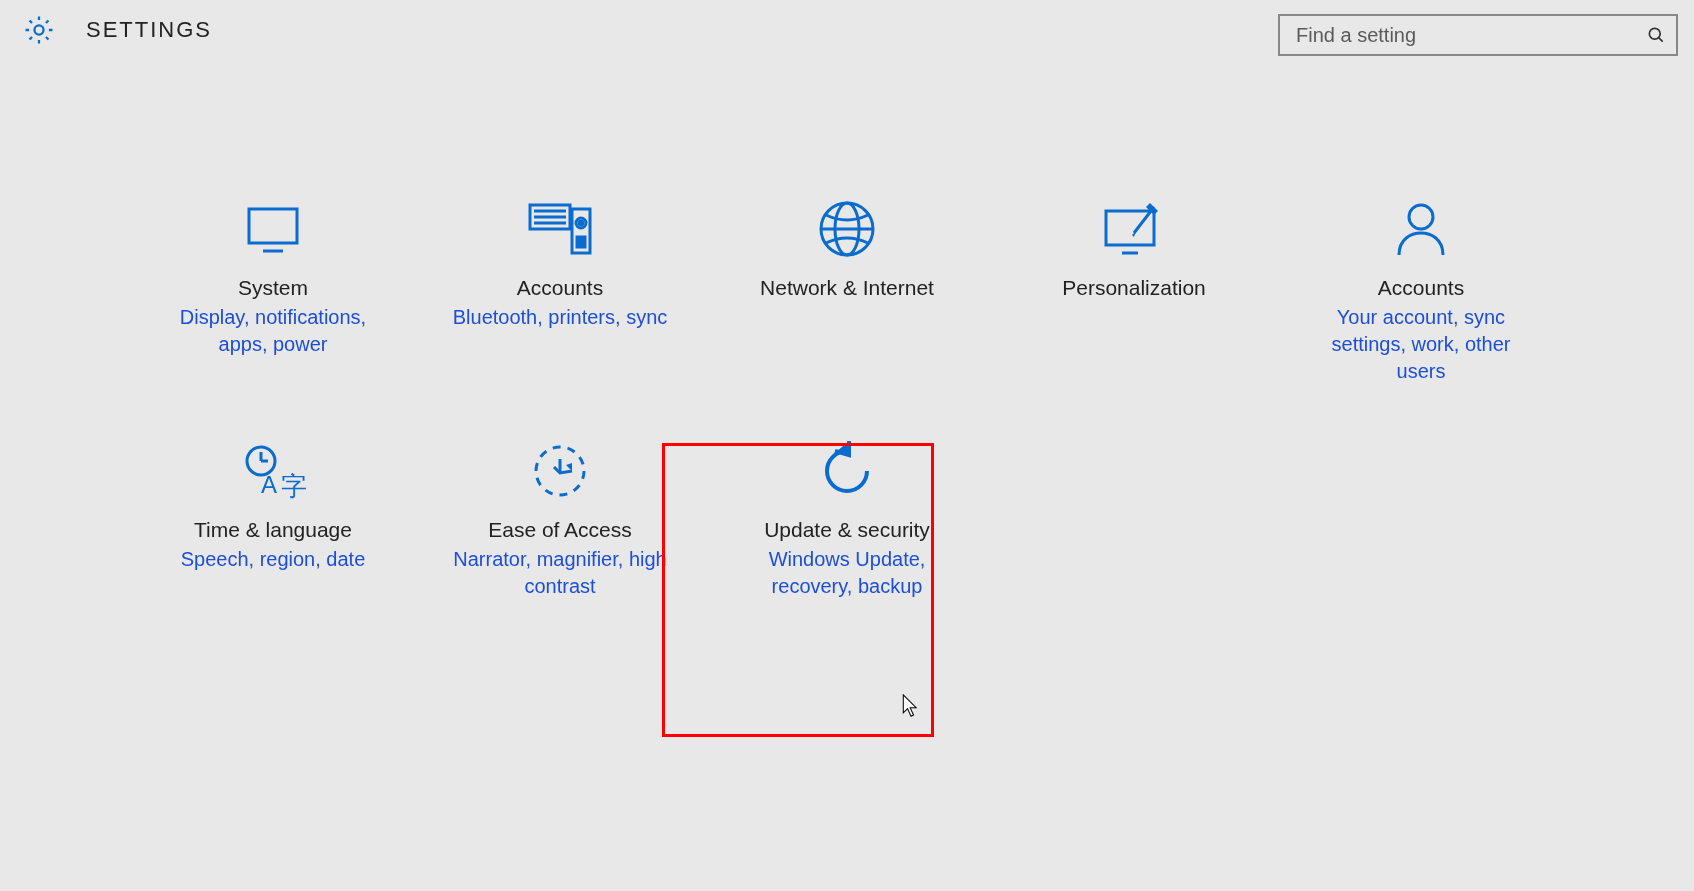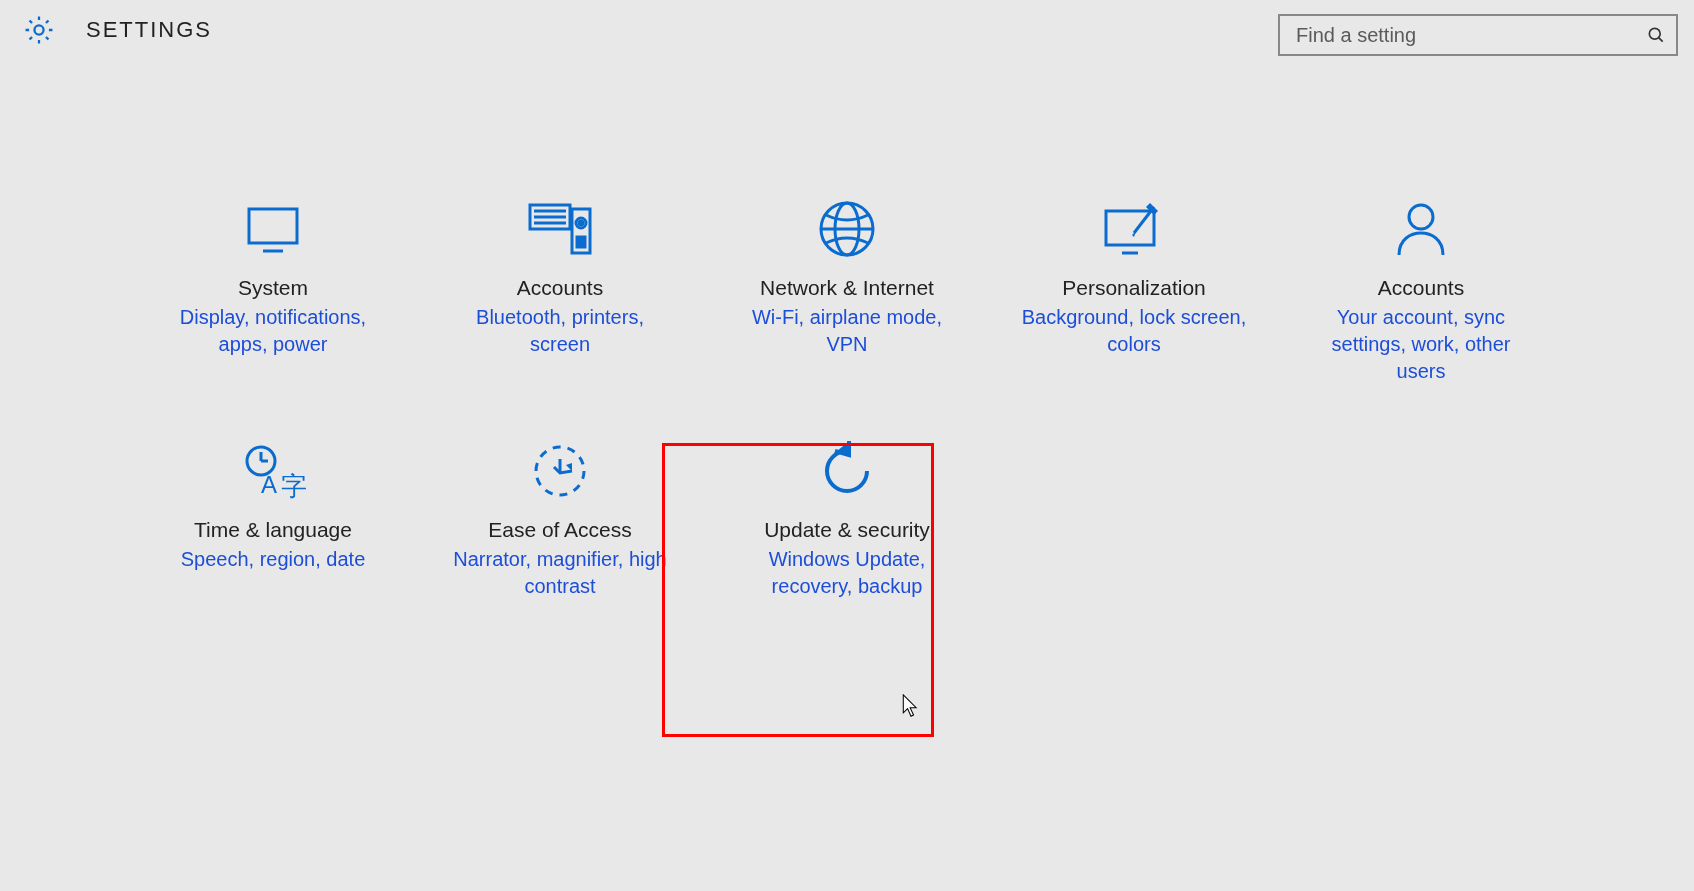--- a/index.html
+++ b/index.html
@@ -168,49 +168,47 @@
           <line x1="10" y1="14" x2="42" y2="14"></line>
           <line x1="10" y1="20" x2="42" y2="20"></line>
           <line x1="10" y1="26" x2="42" y2="26"></line>
           <rect x="48" y="12" width="18" height="44"></rect>
           <circle cx="57" cy="26" r="5"></circle>
           <circle cx="57" cy="26" r="2" fill="currentColor"></circle>
           <rect x="53" y="40" width="8" height="10" fill="currentColor"></rect>
         </svg>
       </div>
       <div class="tile-title">Accounts</div>
-      <div class="tile-desc">Bluetooth, printers, screen</div>
+      <div class="tile-desc">Bluetooth, printers, sync</div>
     </div>
 
     <div class="tile">
       <div class="icon-wrap">
         <svg viewBox="0 0 64 64" width="64" height="64" fill="none" stroke="currentColor" stroke-width="3">
           <circle cx="32" cy="32" r="26"></circle>
           <ellipse cx="32" cy="32" rx="12" ry="26"></ellipse>
           <line x1="6" y1="32" x2="58" y2="32"></line>
           <path d="M11 18 Q32 28 53 18"></path>
           <path d="M11 46 Q32 36 53 46"></path>
         </svg>
       </div>
       <div class="tile-title">Network &amp; Internet</div>
-      <div class="tile-desc">Wi-Fi, airplane mode, VPN</div>
     </div>
 
     <div class="tile">
       <div class="icon-wrap">
         <svg viewBox="0 0 72 64" width="72" height="64" fill="none" stroke="currentColor" stroke-width="3">
           <rect x="8" y="14" width="48" height="34"></rect>
           <line x1="24" y1="56" x2="40" y2="56"></line>
           <path d="M36 36 L56 10" stroke-width="3"></path>
           <path d="M52 6 L60 14 L56 18 L48 10 Z" fill="currentColor" stroke="none"></path>
           <path d="M34 38 L38 34 L36 40 Z" fill="currentColor" stroke="none"></path>
         </svg>
       </div>
       <div class="tile-title">Personalization</div>
-      <div class="tile-desc">Background, lock screen, colors</div>
     </div>
 
     <div class="tile">
       <div class="icon-wrap">
         <svg viewBox="0 0 64 64" width="64" height="64" fill="none" stroke="currentColor" stroke-width="3">
           <circle cx="32" cy="20" r="12"></circle>
           <path d="M10 58 C10 42 22 36 32 36 C42 36 54 42 54 58"></path>
         </svg>
       </div>
       <div class="tile-title">Accounts</div>

